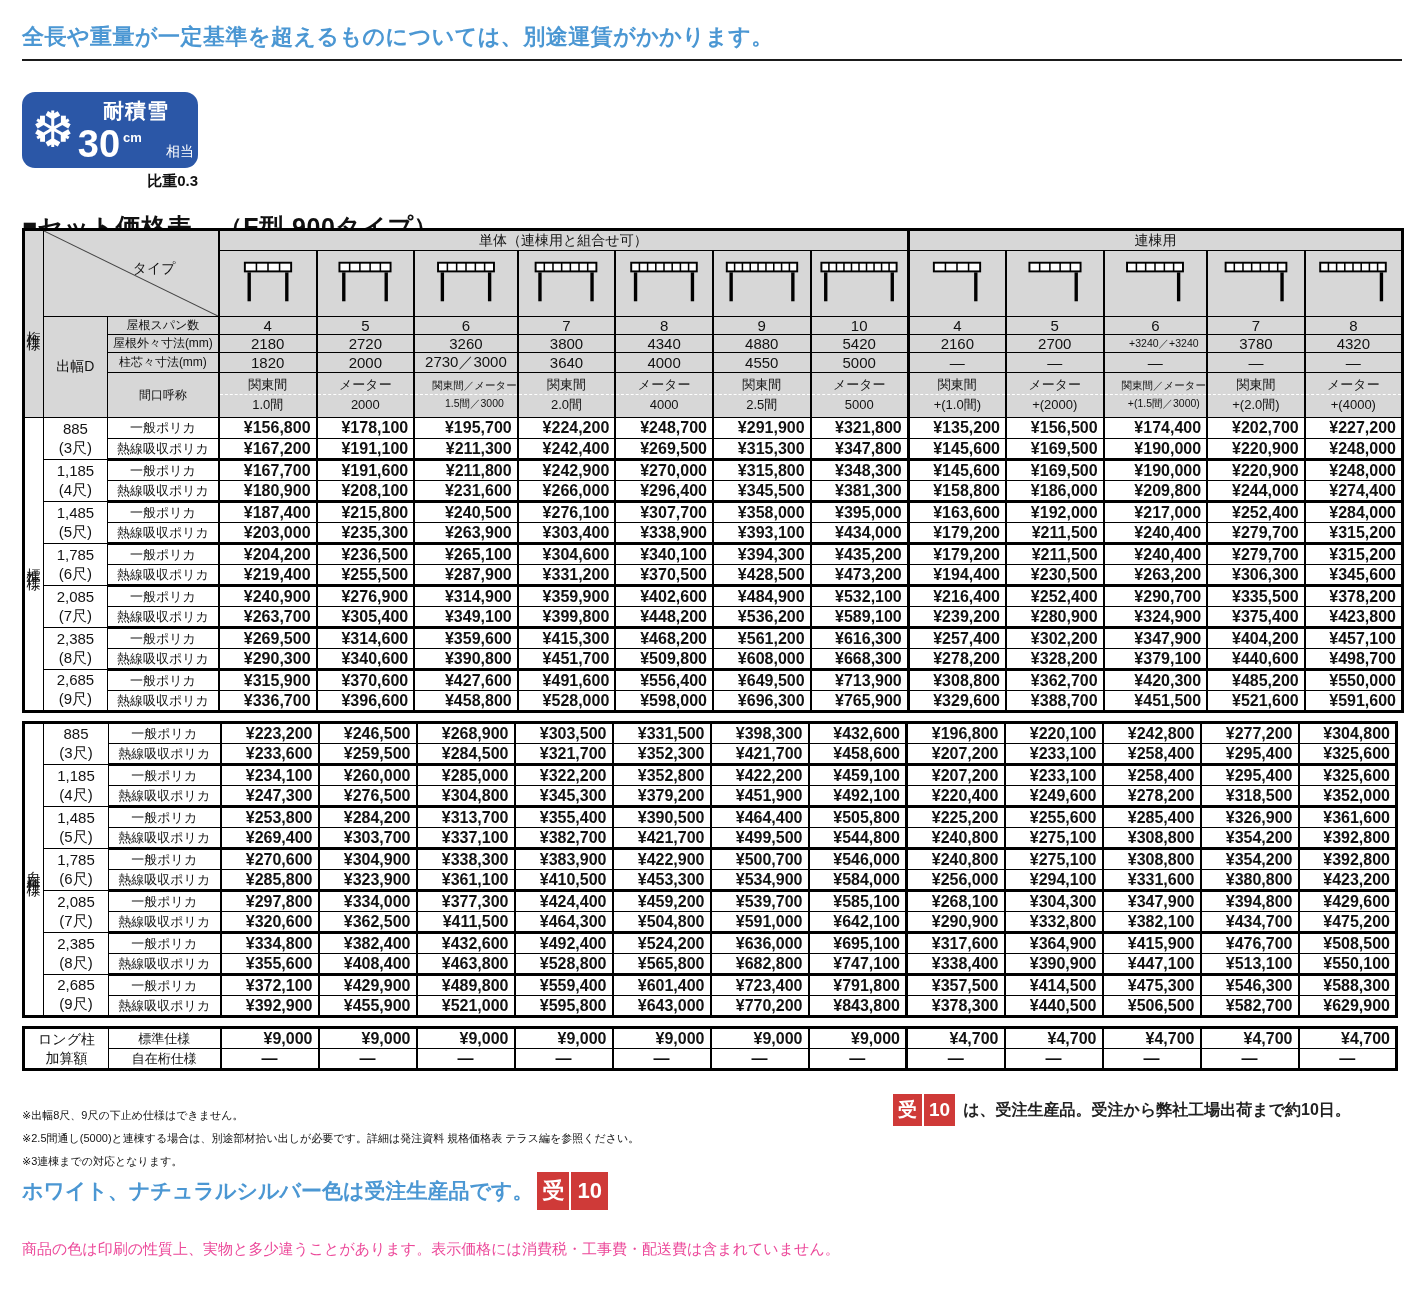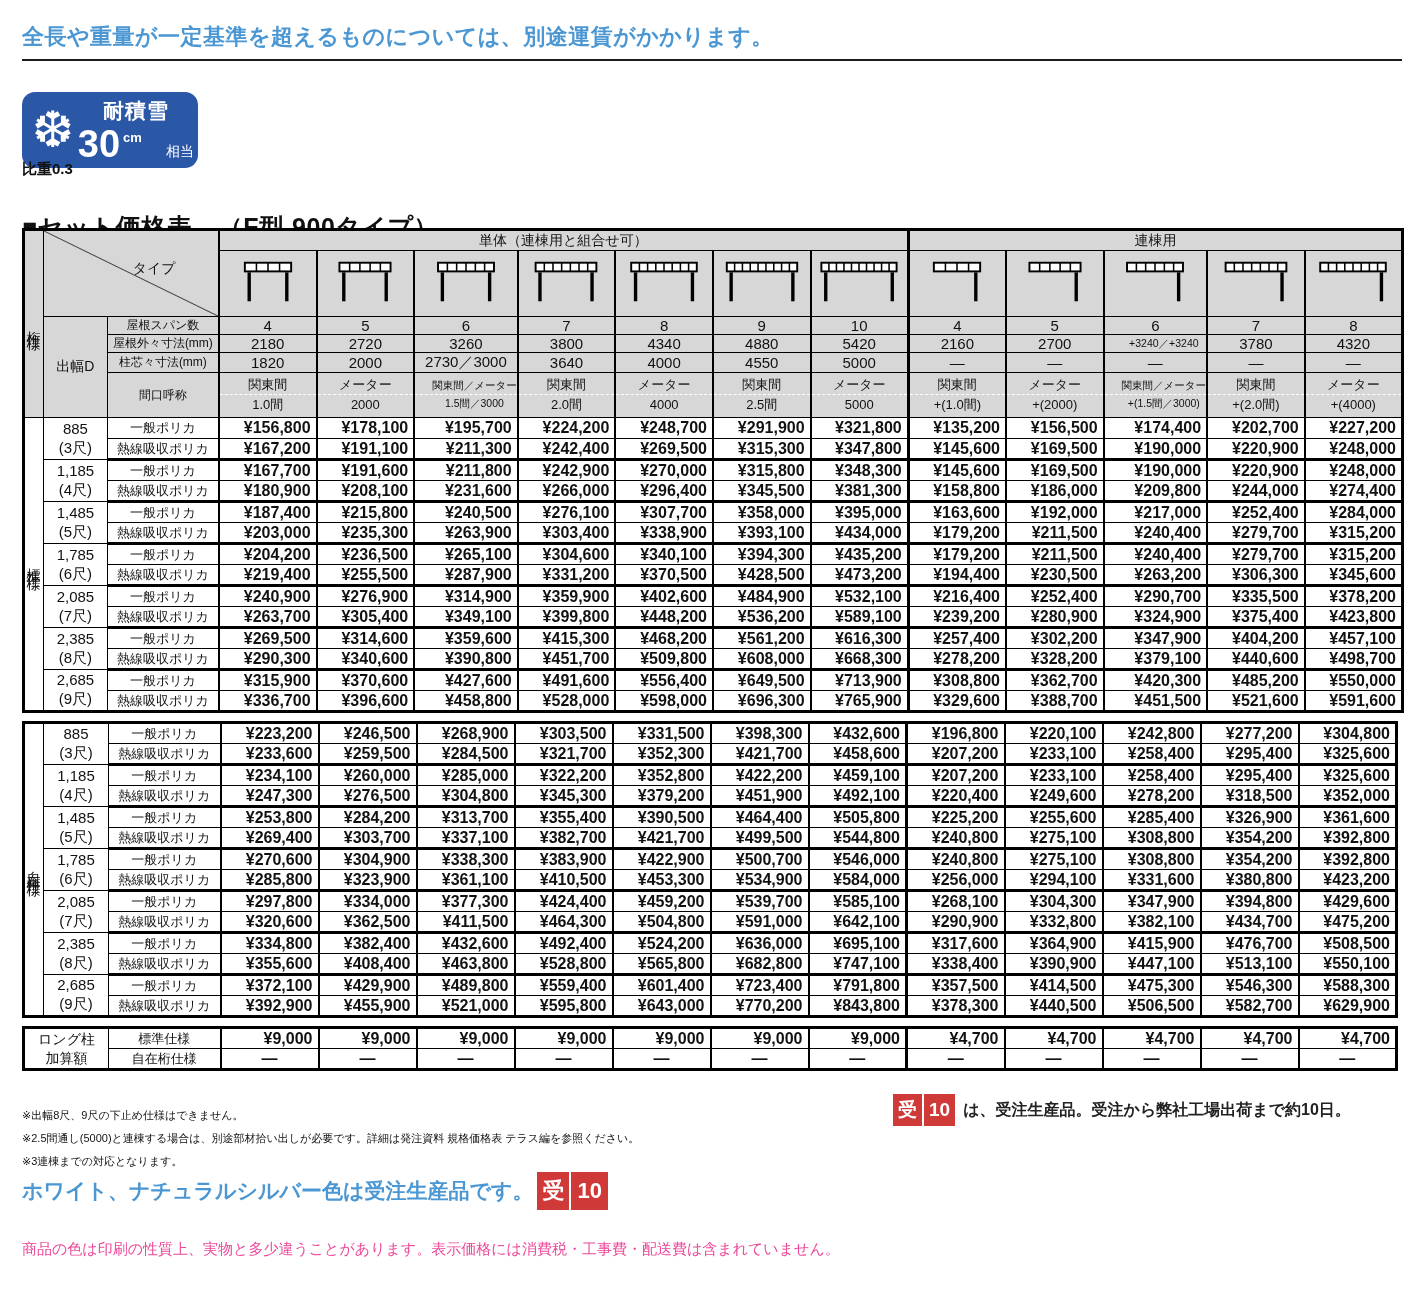--- a/index.html
+++ b/index.html
@@ -12,21 +12,21 @@
   .snow-badge{position:absolute;left:22px;top:92px;width:176px;height:76px;background:#2b57a7;border-radius:13px;
               display:flex;align-items:center;color:#fff;}
   .flake{font-size:50px;line-height:1;margin-left:10px;}
   .badge-txt{flex:1;display:flex;flex-direction:column;align-items:center;justify-content:center;}
   .bt1{font-size:21px;font-weight:bold;letter-spacing:1px;}
   .bt2{display:flex;align-items:center;}
   .b30{font-size:38px;font-weight:bold;line-height:1;}
   .bunit{display:flex;flex-direction:column;margin-left:3px;line-height:1;}
   .bunit .u1{font-size:13px;font-weight:bold;}
   .bunit .u2{font-size:14px;margin-left:43px;}
-  .badge-sub{position:absolute;left:22px;top:160px;width:176px;text-align:left;font-size:15px;font-weight:bold;}
+  .badge-sub{position:absolute;left:22px;top:172px;width:176px;text-align:right;font-size:15px;font-weight:bold;}
 
   .section-title{position:absolute;left:22px;top:190px;font-size:25px;font-weight:bold;letter-spacing:.5px;}
 
   .tables{position:absolute;left:22px;top:228px;}
   table{border-collapse:collapse;table-layout:fixed;background:#fff;}
   table{border:3px solid #000;}
   .t2{margin-top:8px;}
   .t3{margin-top:8px;}
   col.cA{width:20px}col.cB{width:65px}col.cC{width:112px}col.cD{width:98px}
   td{border:1px solid #000;text-align:center;vertical-align:middle;padding:0;overflow:hidden;white-space:nowrap;}

